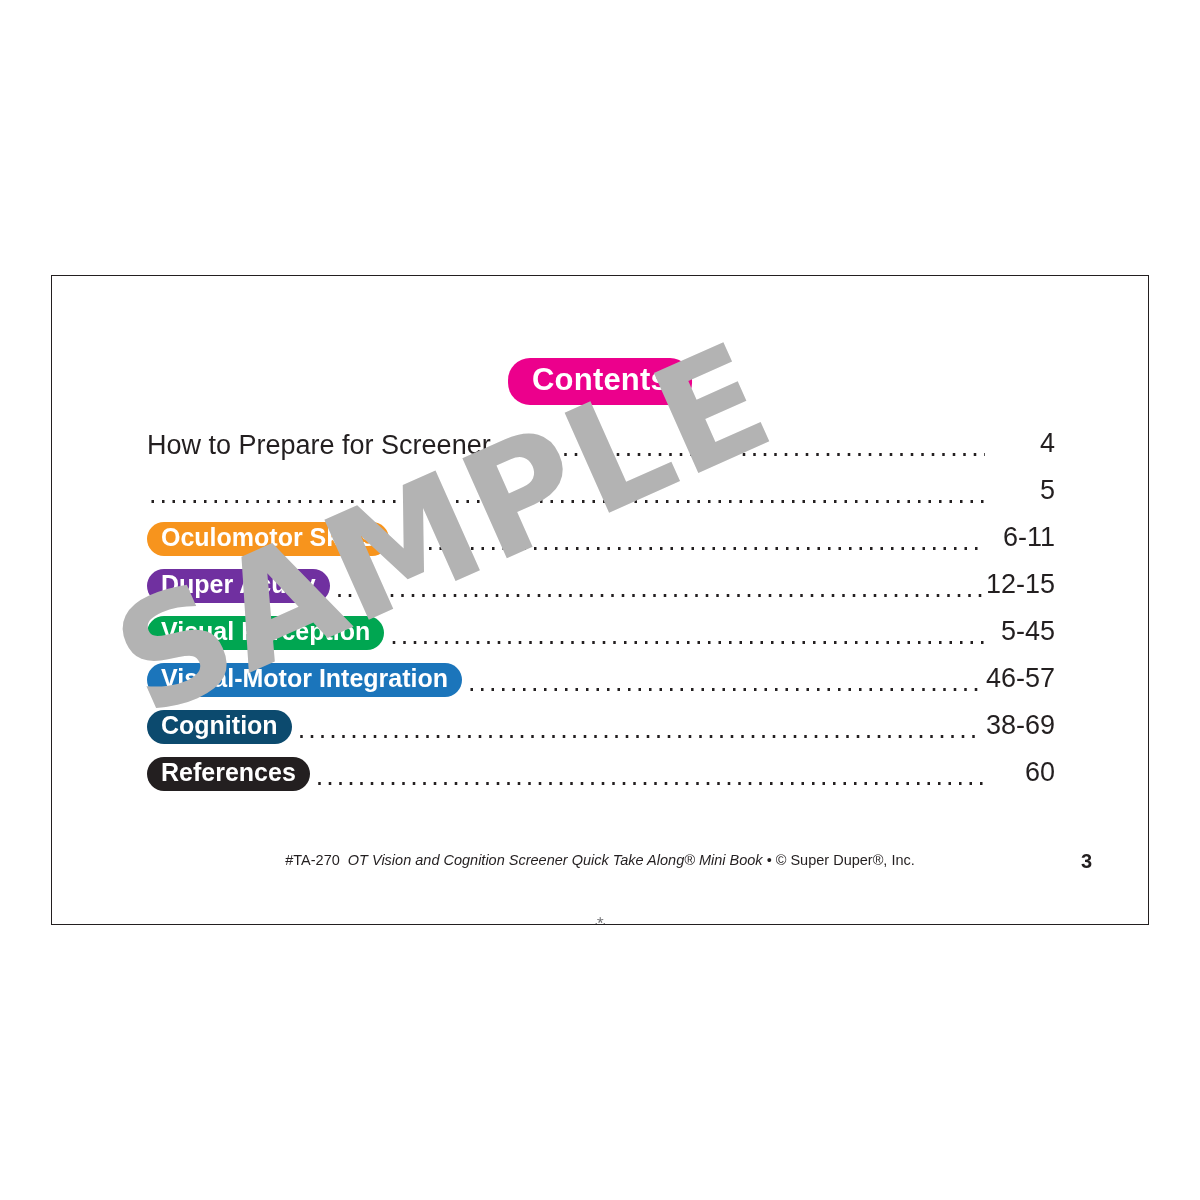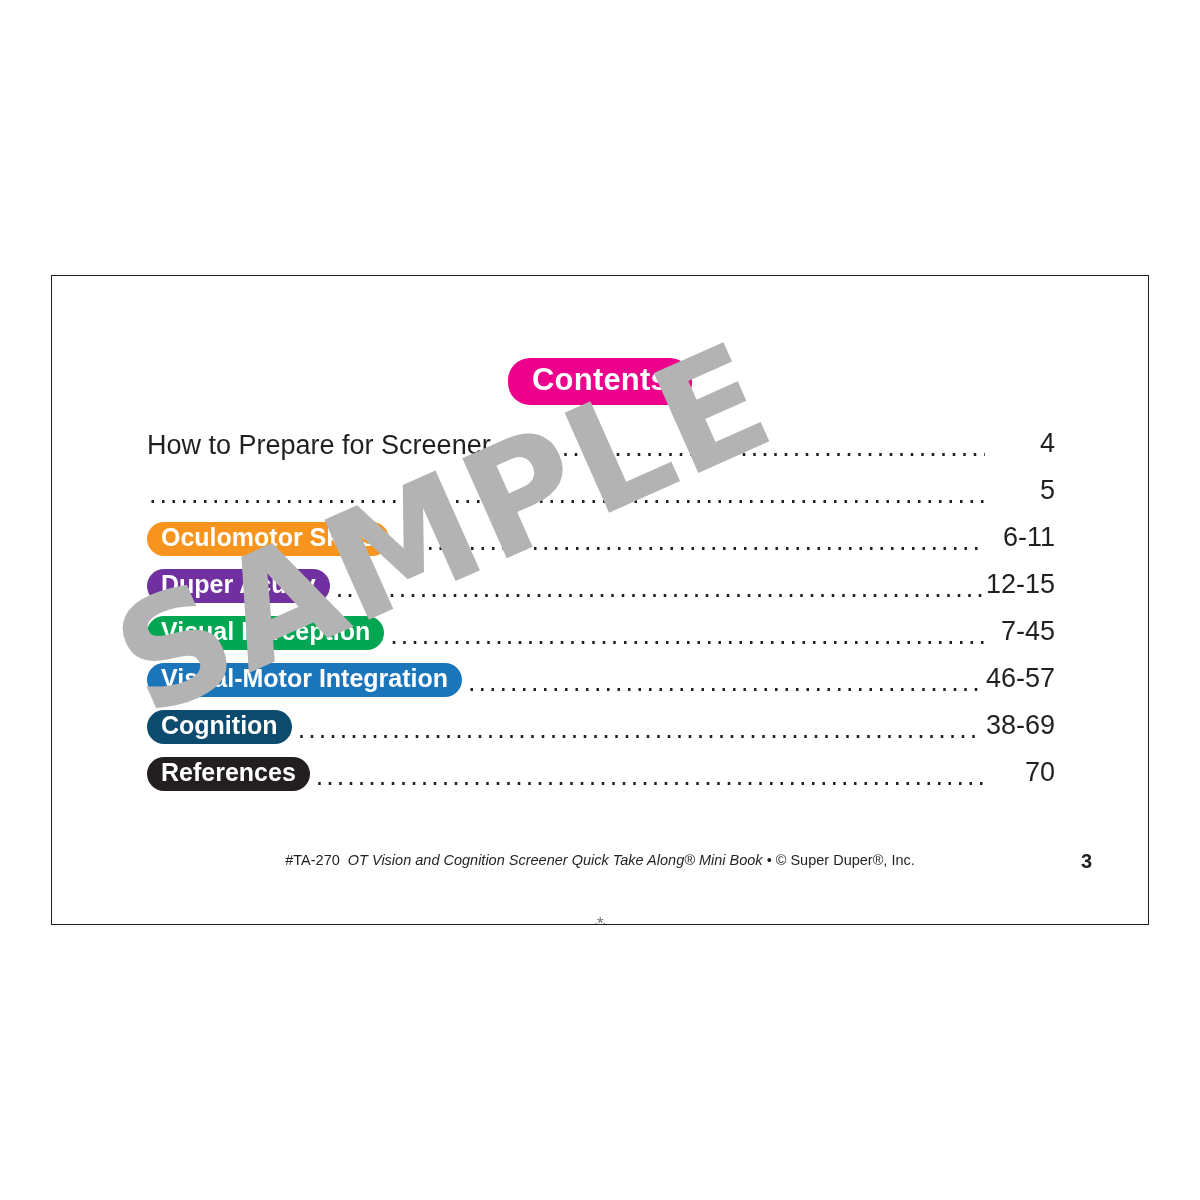--- a/index.html
+++ b/index.html
@@ -201,39 +201,39 @@
 
       <div class="toc-row">
         <span class="toc-label pill" style="background:#7030a0">Duper Acuity</span>
         <span class="dots"></span>
         <span class="toc-page">12-15</span>
       </div>
 
       <div class="toc-row">
         <span class="toc-label pill" style="background:#00a651">Visual Perception</span>
         <span class="dots"></span>
-        <span class="toc-page">7-45</span>
+        <span class="toc-page">5-45</span>
       </div>
 
       <div class="toc-row">
         <span class="toc-label pill" style="background:#1b75bb">Visual-Motor Integration</span>
         <span class="dots"></span>
         <span class="toc-page">46-57</span>
       </div>
 
       <div class="toc-row">
         <span class="toc-label pill" style="background:#0c4a6e">Cognition</span>
         <span class="dots"></span>
         <span class="toc-page">38-69</span>
       </div>
 
       <div class="toc-row">
         <span class="toc-label pill" style="background:#231f20">References</span>
         <span class="dots"></span>
-        <span class="toc-page">70</span>
+        <span class="toc-page">60</span>
       </div>
 
     </div>
 
     <div class="footer">
       <div class="footer-text"><span>#TA-270</span>&nbsp; <i>OT Vision and Cognition Screener Quick Take Along® Mini Book</i> <span>•</span> <span>© Super Duper®, Inc.</span></div>
       <div class="footer-pagenum">3</div>
     </div>
 
     <div class="bottom-tick">⁂</div>

